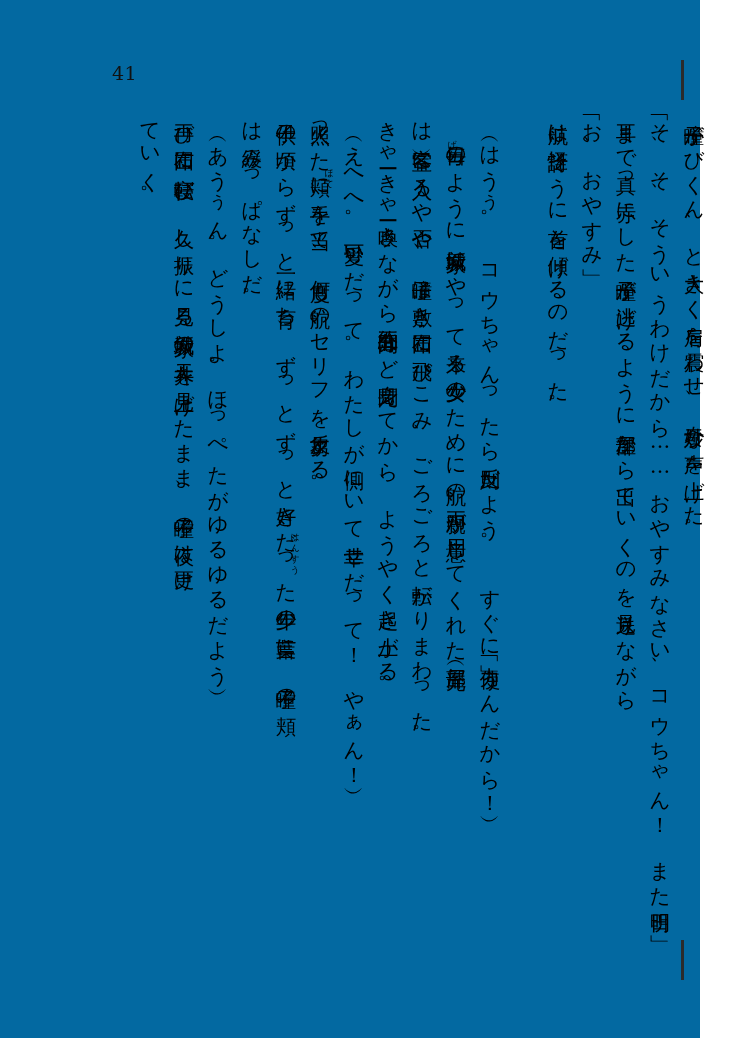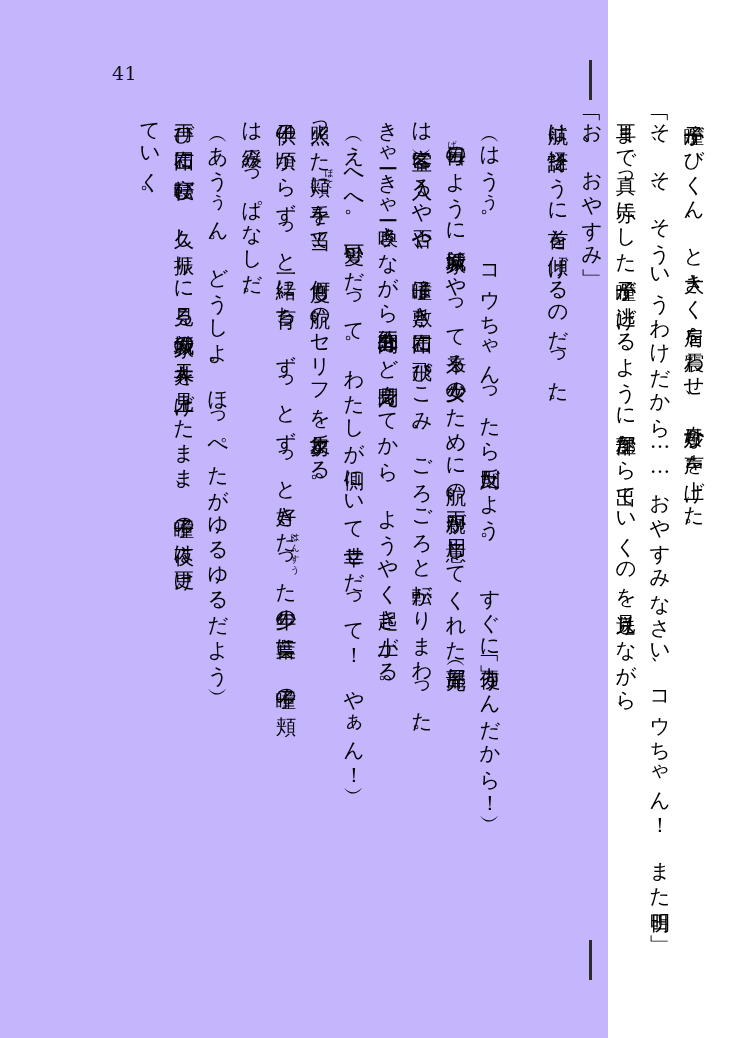--- a/index.html
+++ b/index.html
@@ -10,23 +10,23 @@
   body {
     width: 736px;
     height: 1038px;
     overflow: hidden;
     font-family: "DejaVu Serif", "Liberation Serif", serif;
     color: #000000;
   }
 
   #page {
     position: relative;
-    width: 608px;
+    width: 700px;
     height: 1038px;
-    background: #c4b5fd;
+    background: #0369a1;
   }
 
   
   #page-number {
     position: absolute;
     top: 62px;
     left: 112px;
     font-size: 19px;
     font-family: "DejaVu Serif", "Liberation Serif", serif;
     letter-spacing: 0.5px;

